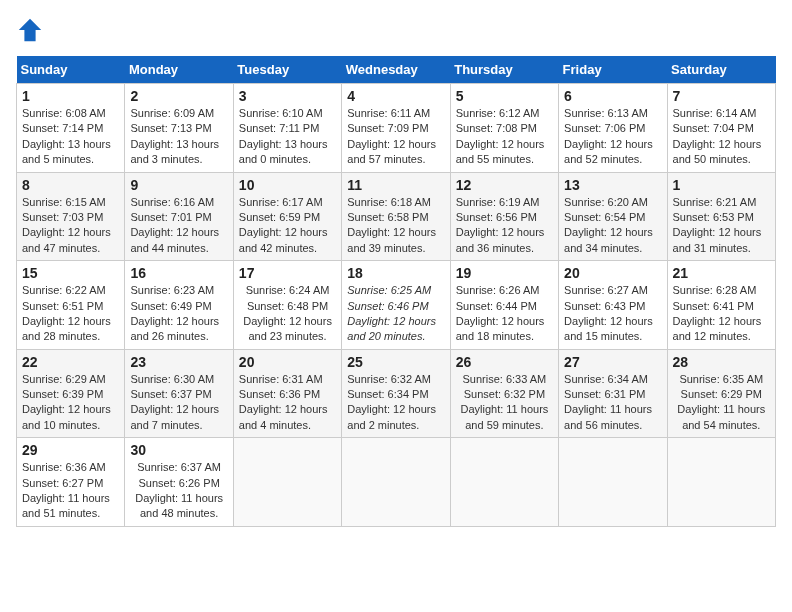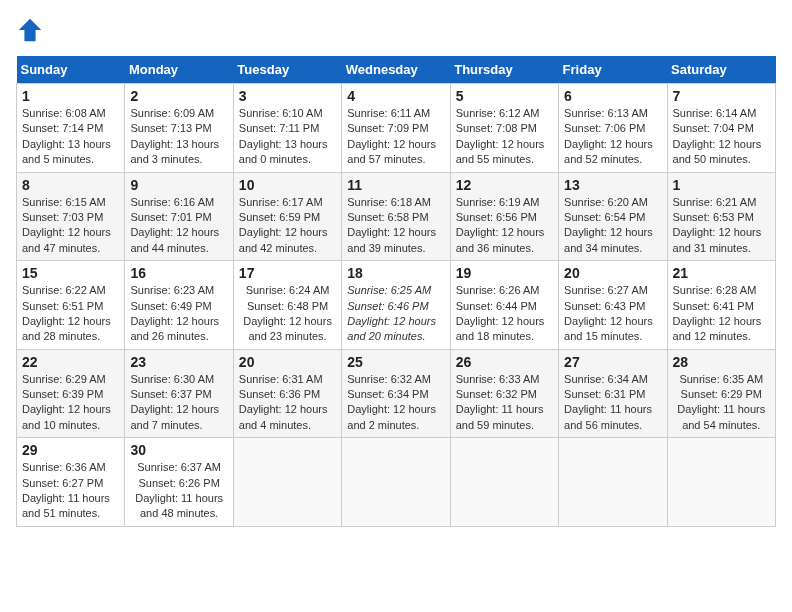--- a/index.html
+++ b/index.html
@@ -268,21 +268,21 @@
 Daylight: 12 hours and 4 minutes.</div>
         </td>
         <td>
           <span class="day-num">25</span>
           <div class="day-info" style="white-space: pre-line;">Sunrise: 6:32 AM
 Sunset: 6:34 PM
 Daylight: 12 hours and 2 minutes.</div>
         </td>
         <td>
           <span class="day-num">26</span>
-          <div class="day-info" style="white-space: pre-line;">Sunrise: 6:33 AM
+          <div class="day-info" style="white-space: pre-line; text-align: center;">Sunrise: 6:33 AM
 Sunset: 6:32 PM
 Daylight: 11 hours and 59 minutes.</div>
         </td>
         <td>
           <span class="day-num">27</span>
           <div class="day-info" style="white-space: pre-line;">Sunrise: 6:34 AM
 Sunset: 6:31 PM
 Daylight: 11 hours and 56 minutes.</div>
         </td>
         <td>

